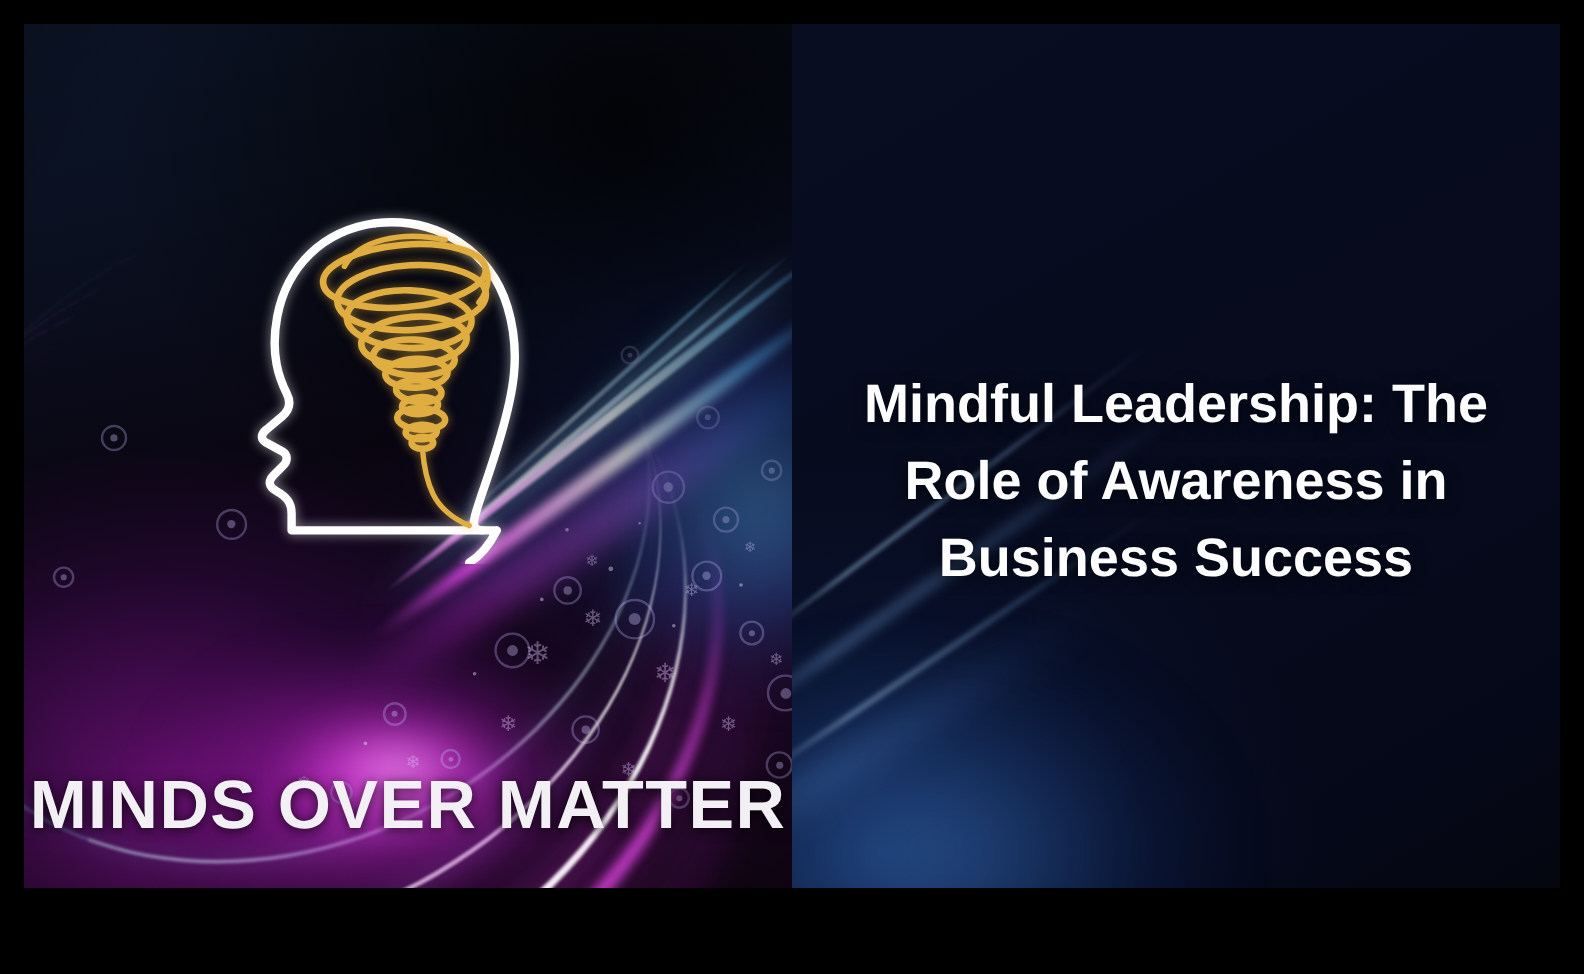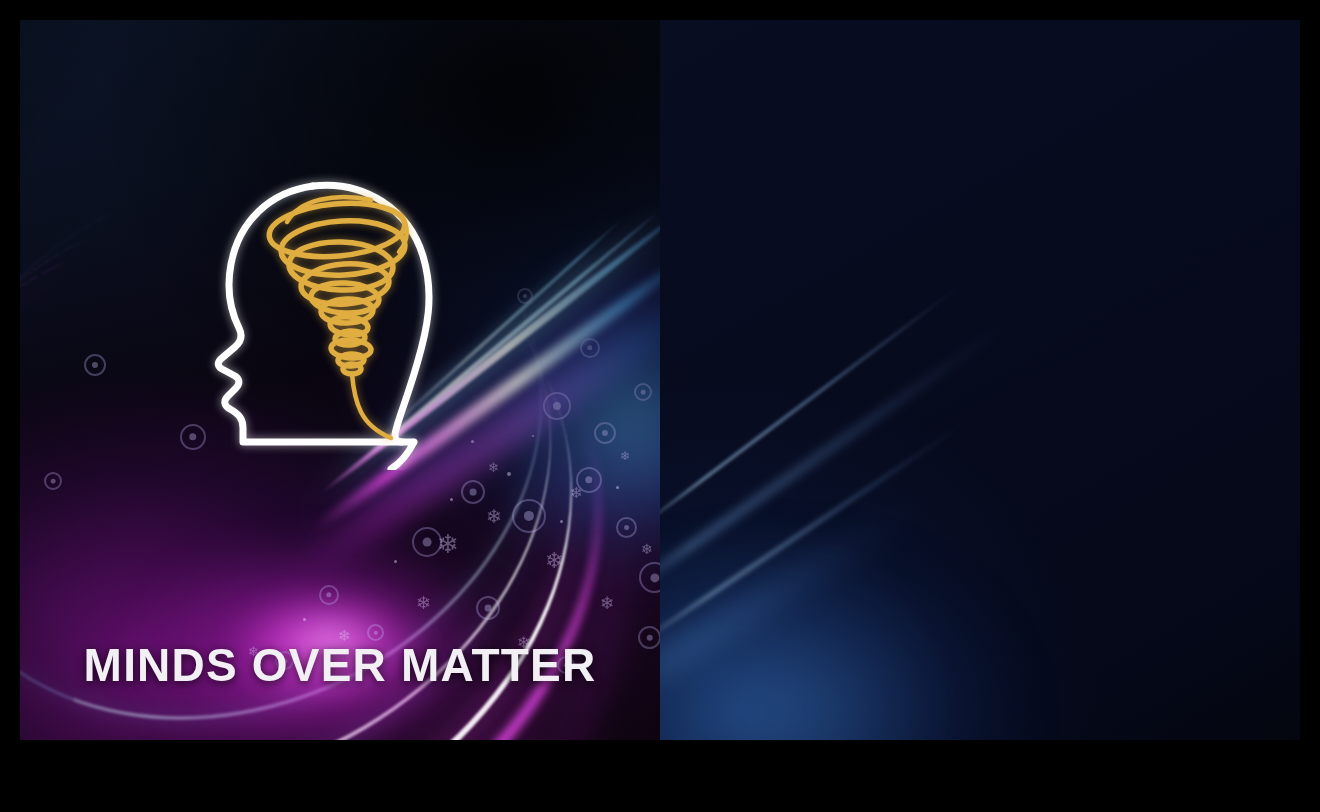--- a/index.html
+++ b/index.html
@@ -224,21 +224,21 @@
 
   
   .brand-wordmark {
     position: absolute;
     left: 0;
     right: 0;
     top: 618px;
     text-align: center;
     font-family: "Liberation Sans", sans-serif;
     font-weight: bold;
-    font-size: 46px;
+    font-size: 57px;
     letter-spacing: 1.2px;
     color: #f2f0f4;
     text-shadow: 0 2px 10px rgba(0,0,0,0.75);
     white-space: nowrap;
   }
 
   
   .title-panel {
     position: absolute;
     left: 660px;
@@ -438,15 +438,20 @@
 
   <section class="title-panel">
     <div class="title-glow"></div>
     <div class="title-streaks">
       <div class="streak st4"></div>
       <div class="streak st2"></div>
       <div class="streak st1"></div>
       <div class="streak st3"></div>
     </div>
 
+    <h1 class="title-text">
+      <span class="title-line">Mindful Leadership: The</span>
+      <span class="title-line">Role of Awareness in</span>
+      <span class="title-line">Business Success</span>
+    </h1>
   </section>
 
 </div>
 
 </body></html>

